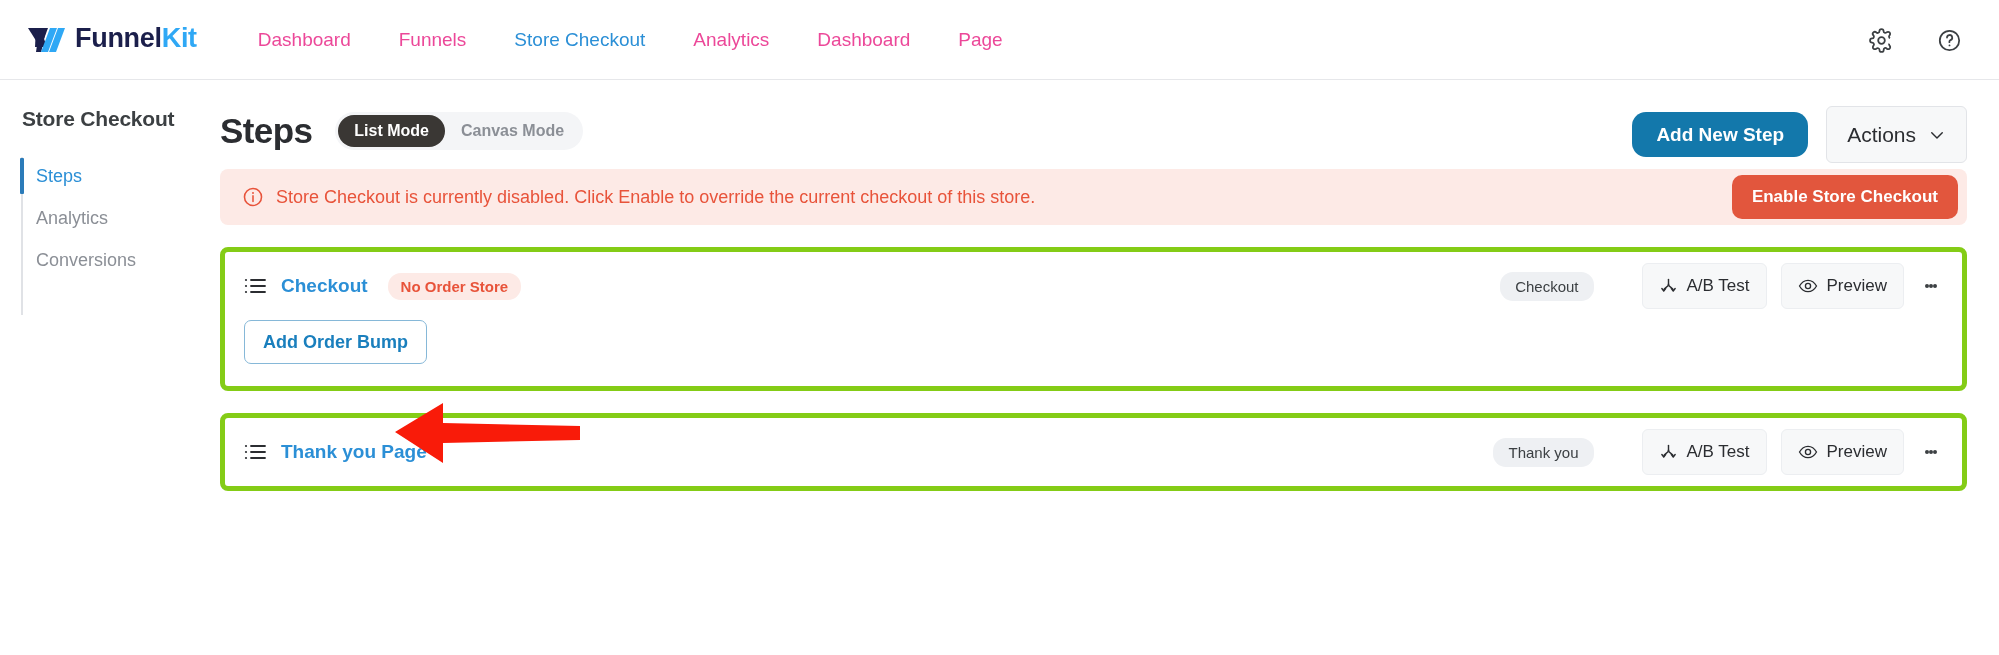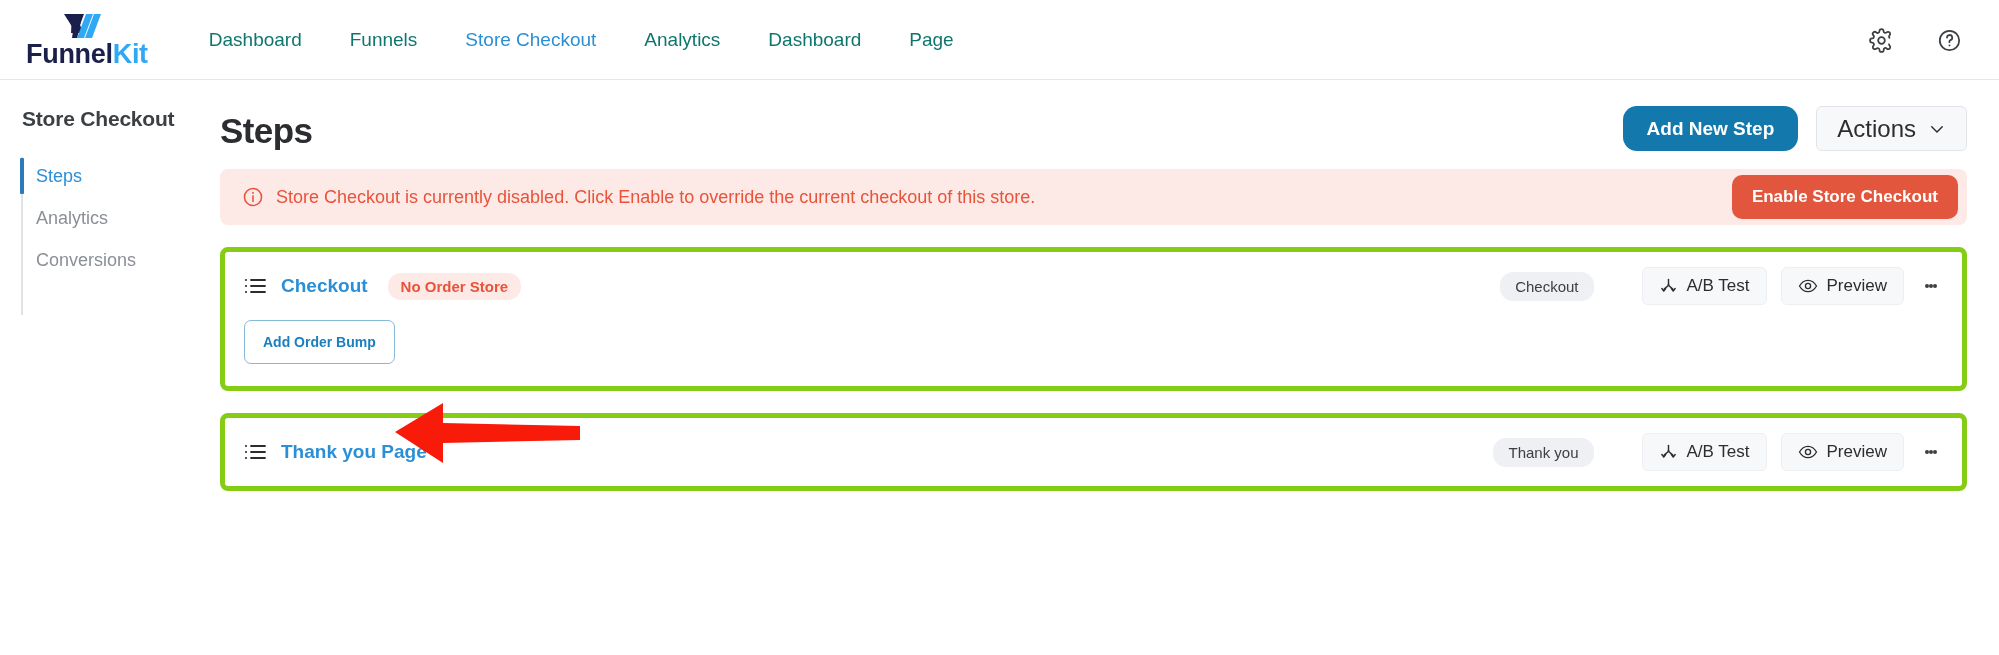--- a/index.html
+++ b/index.html
@@ -12,29 +12,29 @@
   }
   .app { position: relative; width: 1999px; height: 655px; overflow: hidden; background:#fff; }
 
   
   .topbar {
     position: absolute; top: 0; left: 0; width: 1999px; height: 80px;
     background: #ffffff;
     border-bottom: 1px solid #e6e7ea;
     display: flex; align-items: center;
   }
-  .brand { display: flex; align-items: center; margin-left: 26px; flex-direction: column; }
+  .brand { display: flex; margin-left: 26px; }
   .brand-mark { width: 42px; height: 30px; margin-right: 7px; display:block; }
   .brand-text { font-size: 27px; font-weight: bold; letter-spacing: -0.3px; line-height: 1; }
   .brand-text .b1 { color: #1b1f4b; }
   .brand-text .b2 { color: #2fa8f5; }
 
   .nav { display: flex; align-items: center; margin-left: 61px; }
   .nav-item {
-    font-size: 19px; color: #0f766e; margin-right: 48px;
+    font-size: 19px; color: #ec4899; margin-right: 48px;
     cursor: pointer; white-space: nowrap;
   }
   .nav-item.active { color: #2b8fd6; }
 
   .topbar-right { position: absolute; right: 30px; top: 0; height: 80px; display: flex; align-items: center; }
   .icon-btn { width: 40px; height: 40px; display: flex; align-items: center; justify-content: center; cursor: pointer; margin-left: 28px; }
 
   
   .sidebar { position: absolute; left: 0; top: 80px; width: 218px; height: 575px; background: #ffffff; }
   .sidebar-title {
@@ -67,22 +67,22 @@
     border-radius: 18px; cursor: pointer; color: #8b8f96; white-space: nowrap;
   }
   .mode-pill.active { background: #3a3734; color: #ffffff; }
 
   .head-actions { position: absolute; right: 32px; top: 26px; display: flex; align-items: center; }
   .btn-primary {
     background: #1378ab; color: #ffffff; font-size: 19px; font-weight: bold;
     border-radius: 14px; padding: 0 24px; height: 45px; line-height: 45px; cursor: pointer; white-space: nowrap;
   }
   .btn-light {
-    background: #f7f8f9; color: #2b2d31; font-size: 24px; border: 1px solid #e2e4e8;
-    border-radius: 6px; padding: 0 20px; height: 45px; display: flex; align-items: center;
+    background: #f7f8f9; color: #2b2d31; font-size: 21px; border: 1px solid #e2e4e8;
+    border-radius: 6px; padding: 0 20px; height: 57px; display: flex; align-items: center;
     margin-left: 18px; cursor: pointer; white-space: nowrap;
   }
   .btn-light .chev { margin-left: 12px; display: flex; }
 
   
   .alert {
     margin: 13px 32px 0 2px; background: #fdeae6; border-radius: 8px;
     height: 56px; display: flex; align-items: center; padding: 0 9px 0 22px; position: relative;
   }
   .alert-info-icon { margin-right: 12px; display: flex; align-items: center; }
@@ -103,33 +103,33 @@
   .badge-warn {
     margin-left: 20px; background: #fdeae6; color: #e8533a; font-size: 15px; font-weight: bold;
     border-radius: 13px; padding: 5px 13px; white-space: nowrap;
   }
   .row-right { position: absolute; right: 14px; top: 0; height: 68px; display: flex; align-items: center; }
   .badge-type {
     background: #eef0f3; color: #3c4043; font-size: 15px; border-radius: 13px;
     padding: 6px 15px; margin-right: 34px; white-space: nowrap;
   }
   .row-btn {
-    background: #f7f8f9; border: 1px solid #eceef1; border-radius: 6px; height: 38px;
+    background: #f7f8f9; border: 1px solid #eceef1; border-radius: 6px; height: 46px;
     display: flex; align-items: center; padding: 0 16px; font-size: 17px; color: #2b2d31;
     margin-left: 14px; cursor: pointer; white-space: nowrap;
   }
   .row-btn .ri { margin-right: 9px; display: flex; }
   .kebab { width: 34px; height: 38px; display: flex; align-items: center; justify-content: center; margin-left: 10px; cursor: pointer; }
   .kebab span { display: block; width: 4px; height: 4px; background: #3c4043; border-radius: 50%; margin: 2px 0; }
 
   .card-sub { padding: 0 0 22px 19px; }
   .btn-outline {
     display: inline-flex; align-items: center; justify-content: center;
     border: 1px solid #86b8d8; color: #1a7fbd; background: #ffffff;
-    font-size: 14px; font-weight: bold; border-radius: 7px; height: 44px; padding: 0 18px;
+    font-size: 18px; font-weight: bold; border-radius: 7px; height: 44px; padding: 0 18px;
     cursor: pointer; white-space: nowrap;
   }
 
   
   .annot-arrow { position: absolute; left: 395px; top: 402px; pointer-events: none; }
 </style>
 </head>
 <body>
 
 <div class="app">
@@ -187,20 +187,24 @@
       <div class="sidebar-item">
         <span>Conversions</span>
       </div>
     </div>
   </div>
 
   <div class="main">
 
     <div class="page-head">
       <div class="page-title">Steps</div>
+      <div class="mode-toggle">
+        <div class="mode-pill active">List Mode</div>
+        <div class="mode-pill">Canvas Mode</div>
+      </div>
 
       <div class="head-actions">
         <div class="btn-primary">Add New Step</div>
         <div class="btn-light">
           <span>Actions</span>
           <span class="chev">
             <svg width="18" height="18" viewBox="0 0 24 24" fill="none" stroke="#2b2d31" stroke-width="1.9" stroke-linecap="round" stroke-linejoin="round">
                 <polyline points="5 9 12 16 19 9"></polyline>
               </svg>
           </span>

